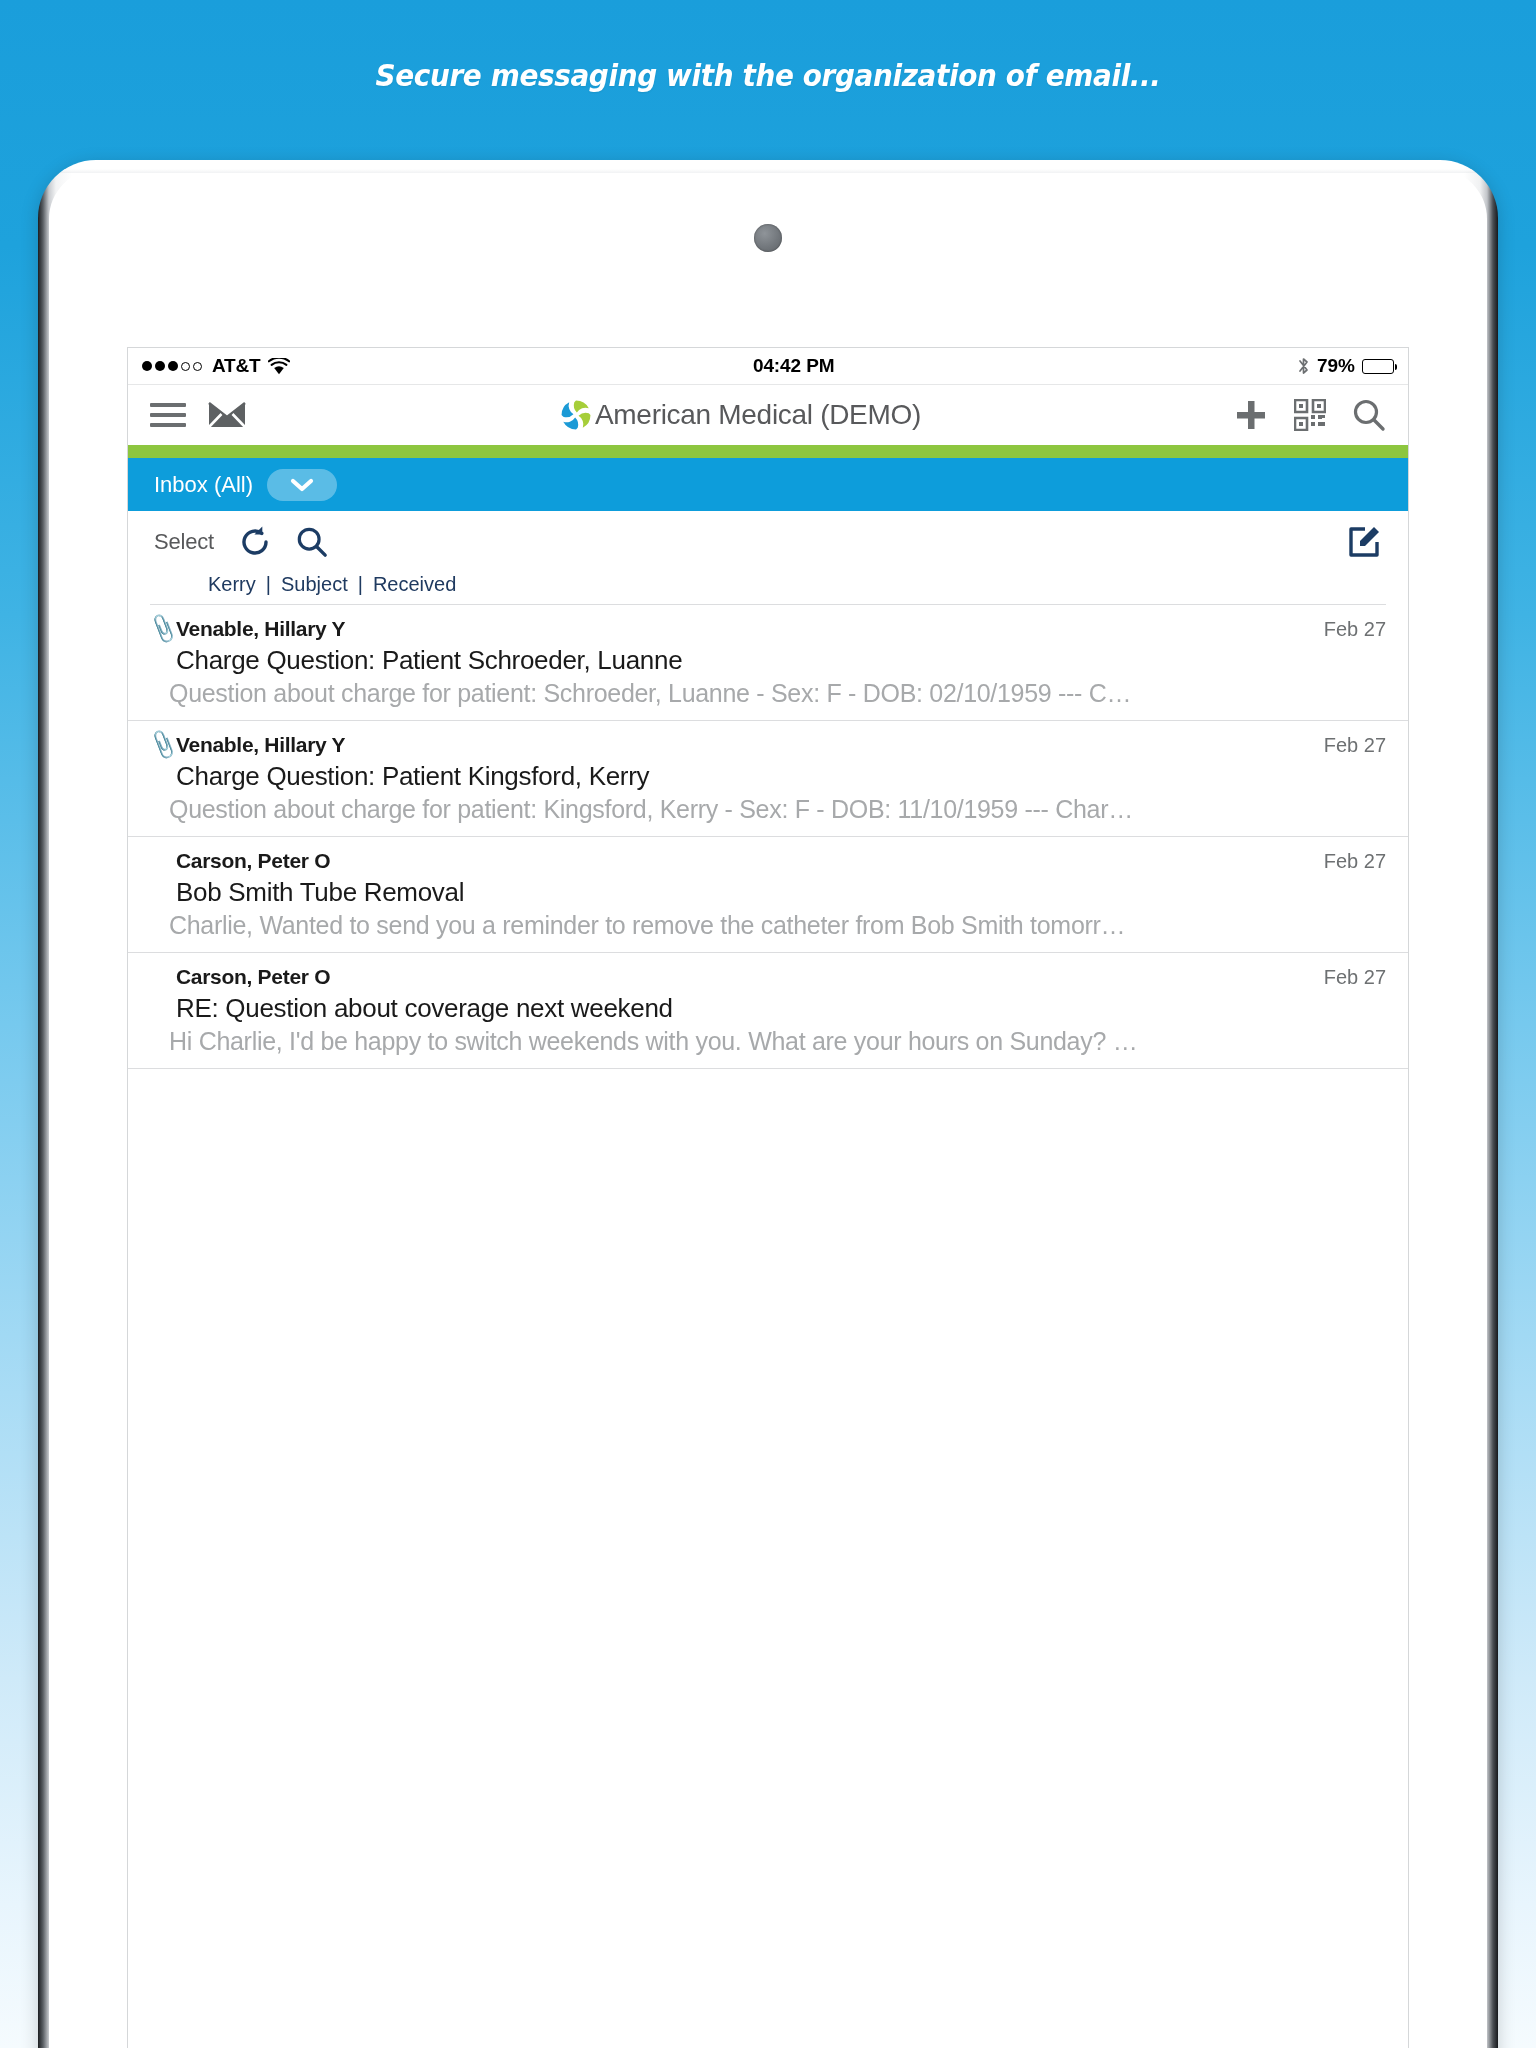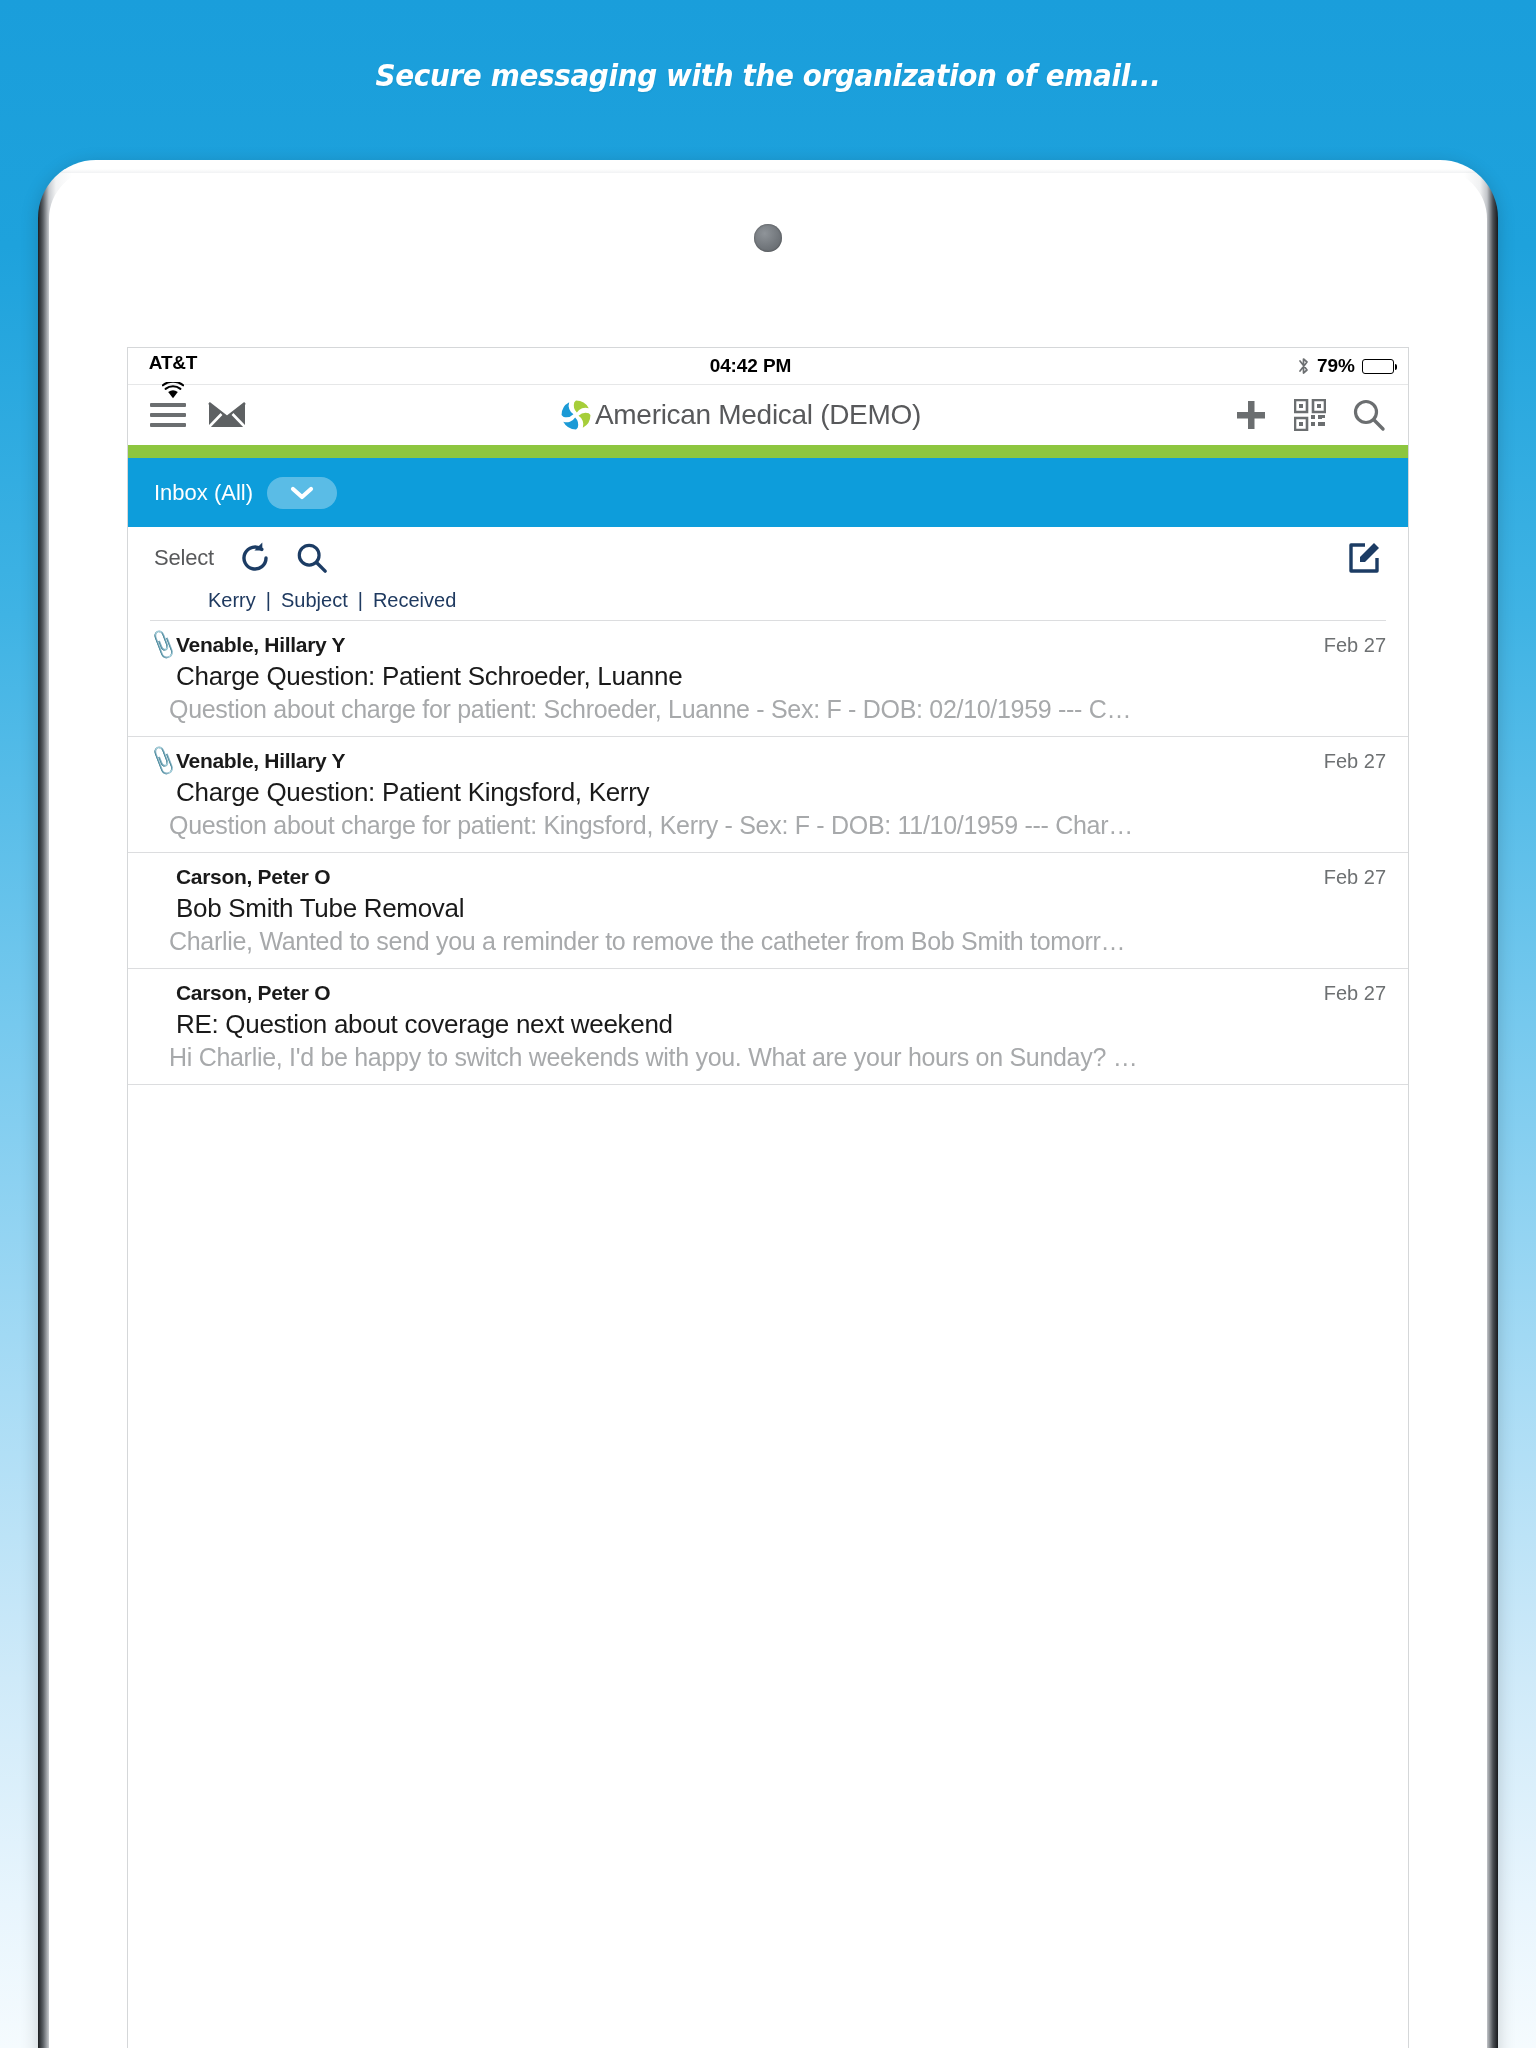--- a/index.html
+++ b/index.html
@@ -101,21 +101,21 @@
     height: 36px;
     display: flex;
     align-items: center;
     padding: 0 14px;
     font-size: 19px;
     color: #000;
     font-family: "Liberation Sans", sans-serif;
     border-bottom: 1px solid #e6e7e8;
     background: #fff;
   }
-  .sb-left { display: flex; align-items: center; gap: 8px; flex-direction: column; }
+  .sb-left { display: flex; align-items: center; gap: 8px; }
   .dots { display: flex; align-items: center; gap: 3px; margin-right: 2px; }
   .dot { width: 10px; height: 10px; border-radius: 50%; background: #000; }
   .dot.hollow { background: transparent; border: 1.6px solid #000; width: 7px; height: 7px; }
   .carrier { font-weight: bold; font-size: 19px; letter-spacing: -0.2px; }
   .sb-center {
     flex: 1;
     text-align: center;
     font-weight: bold;
     font-size: 19px;
     letter-spacing: -0.1px;
@@ -168,21 +168,21 @@
     color: #58595b;
     letter-spacing: -0.3px;
   }
   .appbar-right { display: flex; align-items: center; gap: 26px; }
 
   
   .greenbar { height: 13px; background: #8dc63f; }
 
   
   .bluebar {
-    height: 69px;
+    height: 53px;
     background: #0d9ddb;
     display: flex;
     align-items: center;
     padding-left: 26px;
     gap: 14px;
   }
   .folder-label { color: #fff; font-size: 22px; }
   .folder-pill {
     width: 70px; height: 32px;
     border-radius: 16px;

